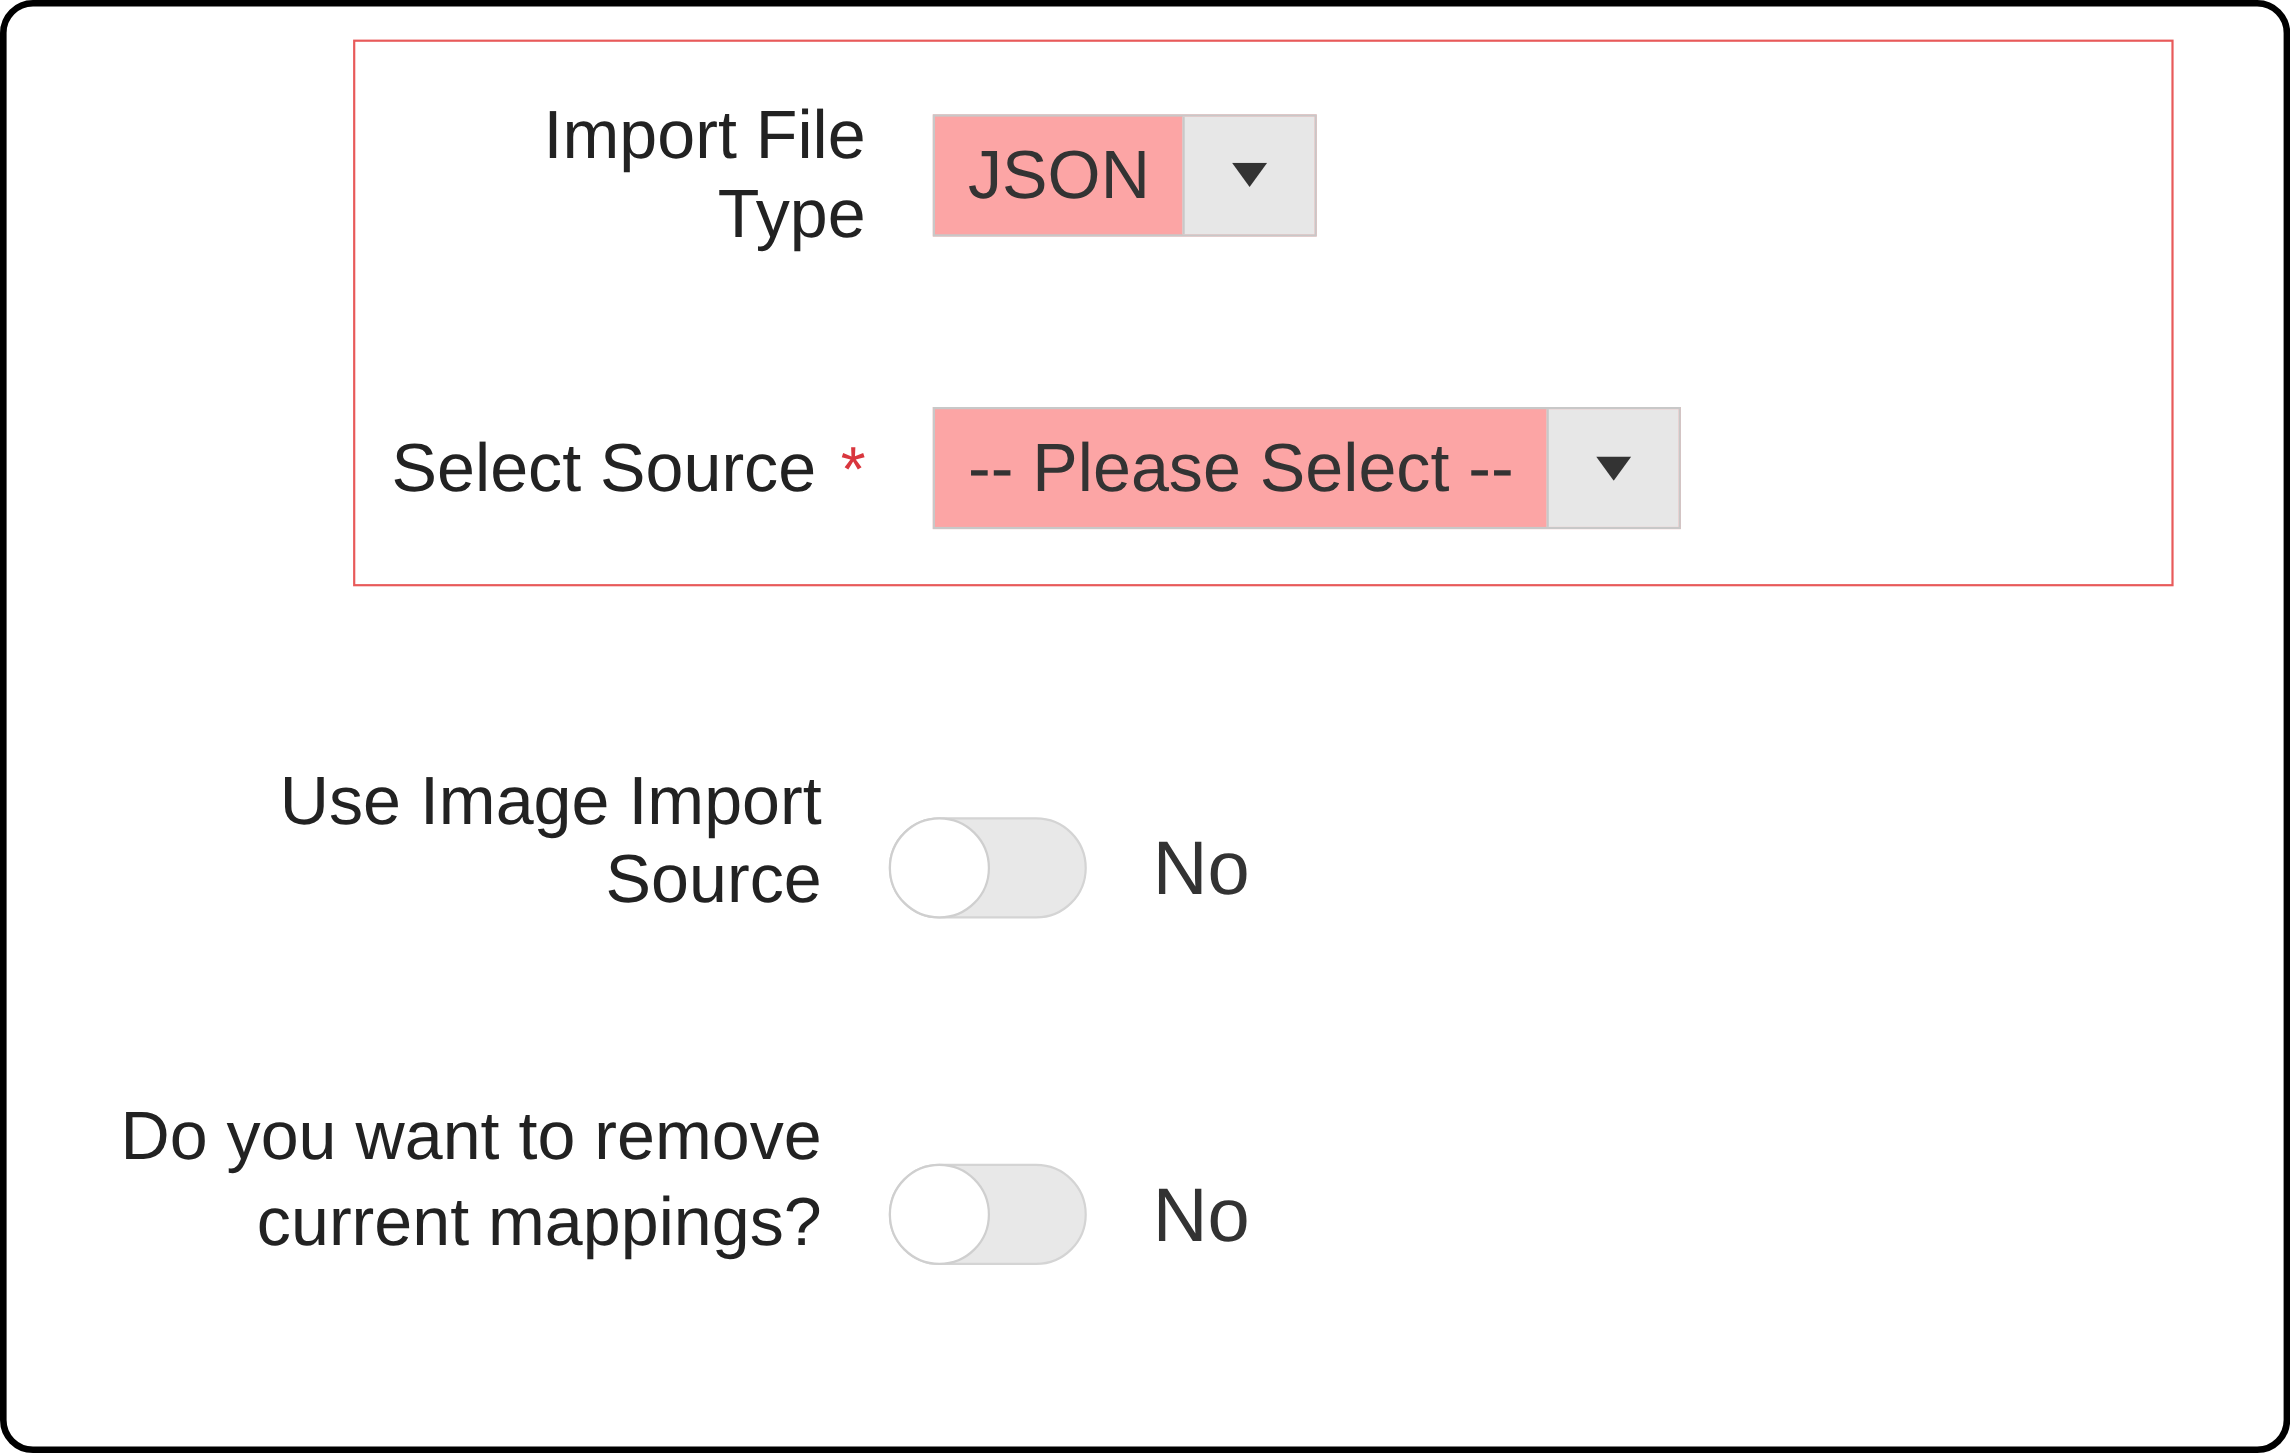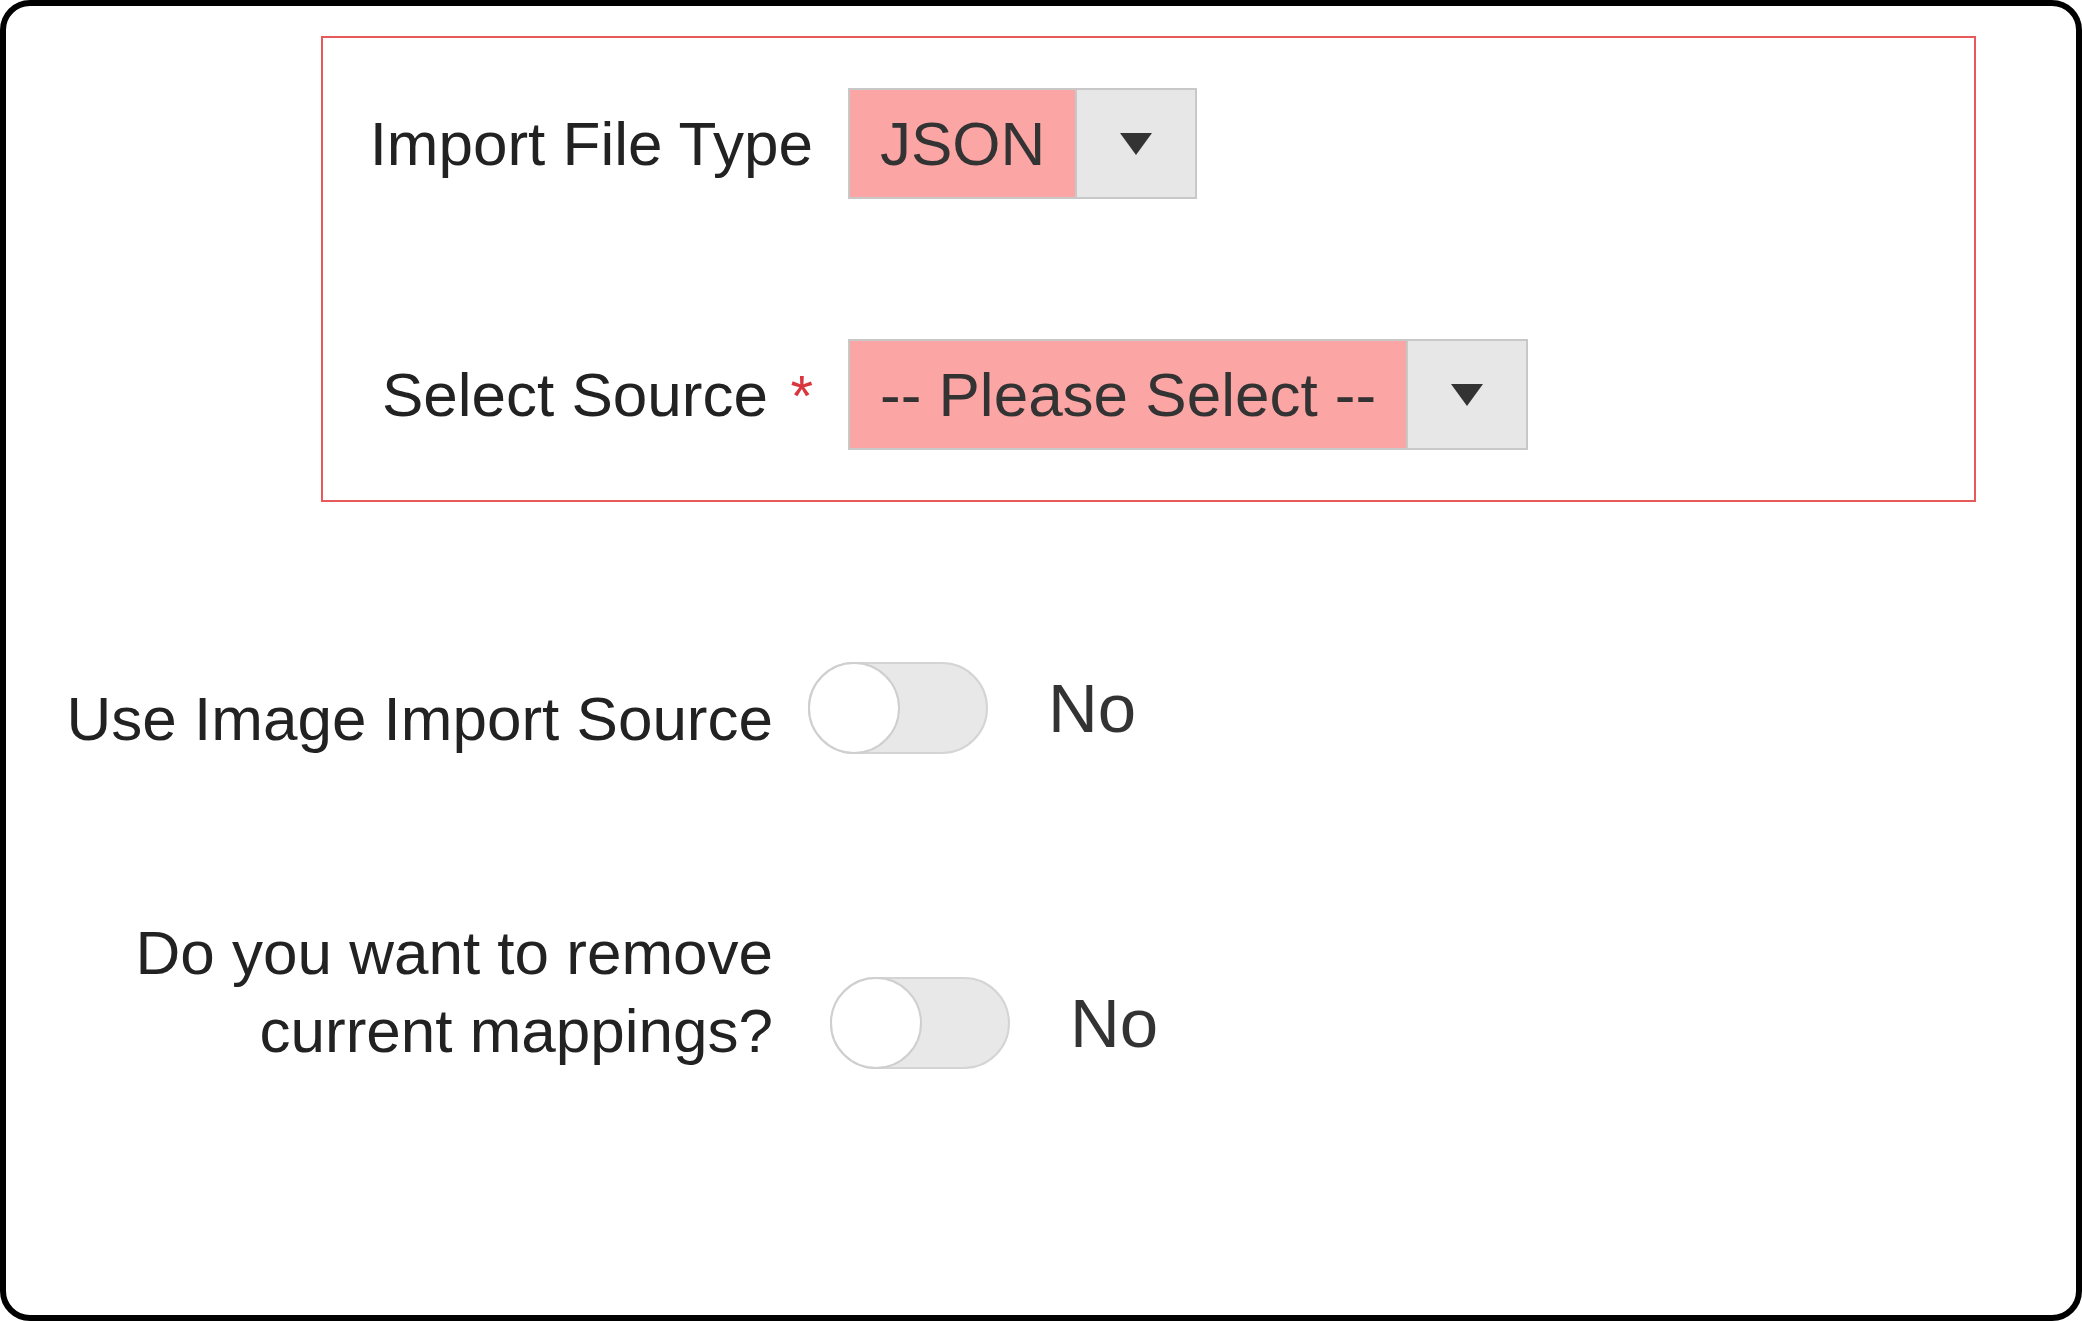--- a/index.html
+++ b/index.html
@@ -33,21 +33,21 @@
   }
   .form-row.highlight-row-1 {
     margin-bottom: 140px;
     margin-top: 30px;
   }
   .form-row.highlight-row-2 {
     margin-bottom: 0;
   }
   .label-col {
     text-align: right;
-    padding-right: 35px;
+    padding-right: 61px;
     flex-shrink: 0;
   }
   .highlight-box .label-col {
     width: 495px;
   }
   .below .label-col {
     width: 762px;
   }
   .label-text {
     font-size: 62px;
@@ -95,21 +95,20 @@
   .below {
     margin-top: 160px;
     margin-left: 0;
   }
   .below .form-row {
     margin-bottom: 160px;
     align-items: flex-end;
   }
   .below .form-row:last-child {
     margin-bottom: 0;
-    gap: 22px;
   }
   .multiline-label {
     display: inline-block;
     text-align: right;
     line-height: 1.25;
   }
   .toggle {
     width: 180px;
     height: 92px;
     border-radius: 46px;

